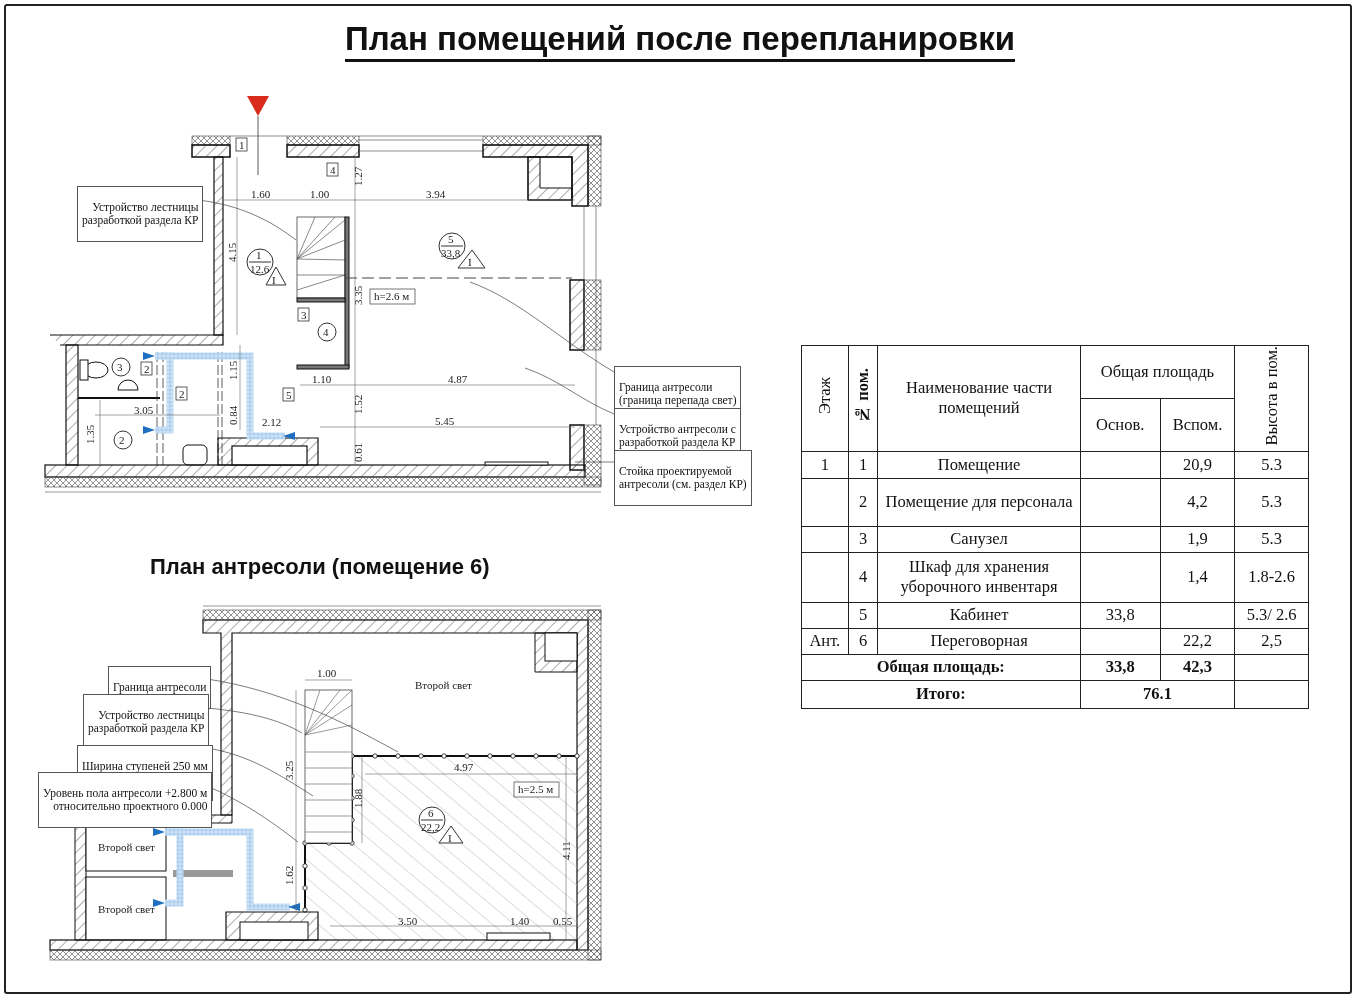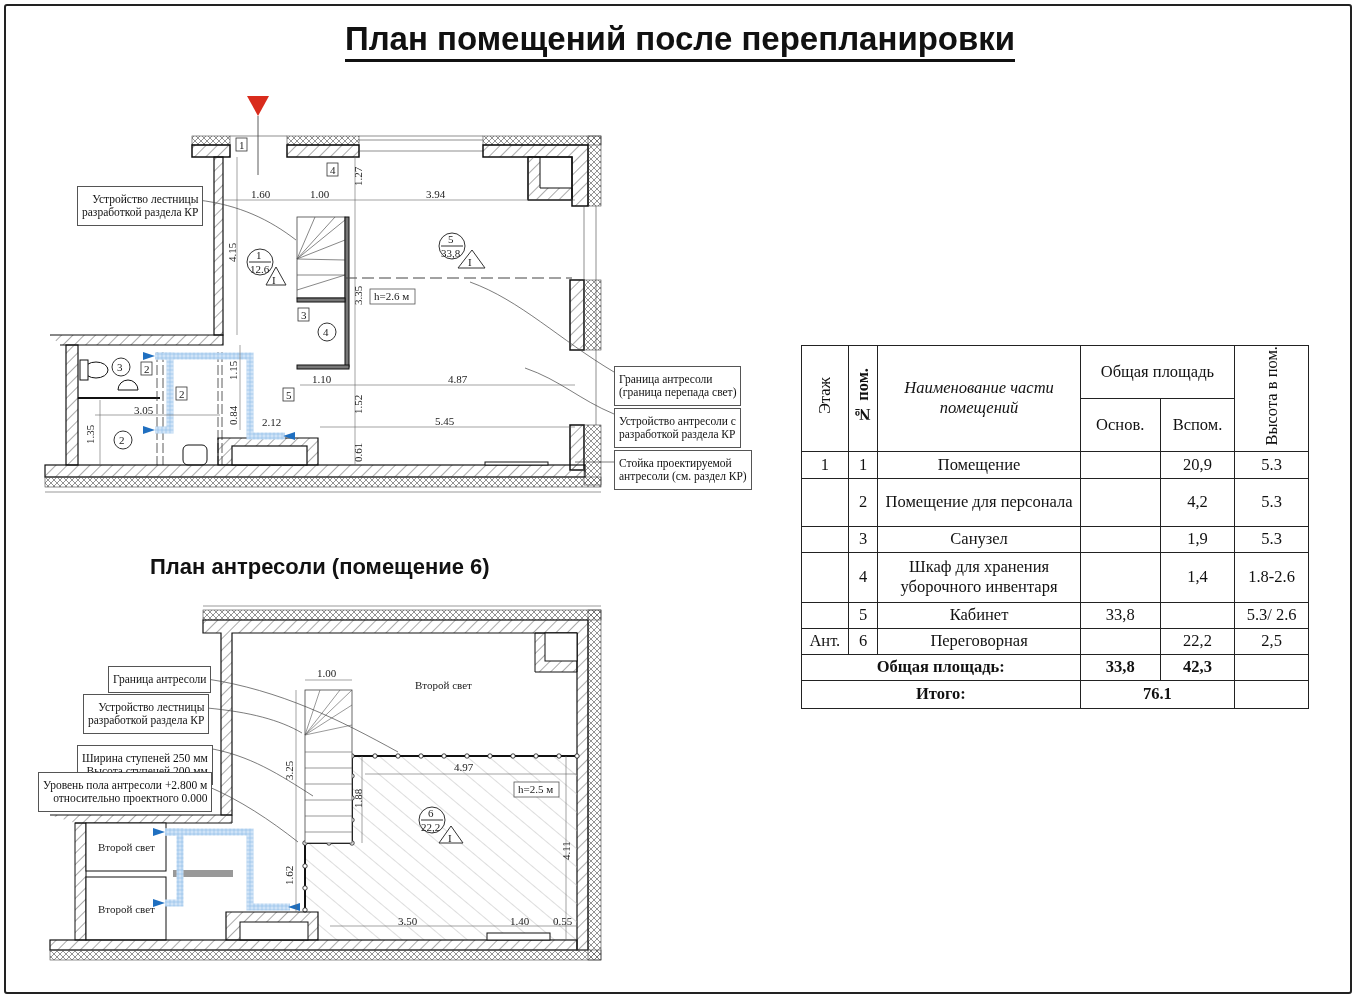--- a/index.html
+++ b/index.html
@@ -2,21 +2,21 @@
 <html><head>
 <meta charset="utf-8">
 <style>
   html,body{margin:0;padding:0;background:#fff;}
   body{width:1360px;height:1000px;position:relative;overflow:hidden;font-family:"Liberation Serif",serif;color:#111;}
   .frame{position:absolute;left:4px;top:4px;width:1348px;height:990px;border:2px solid #222;border-radius:3px;box-sizing:border-box;}
   .main-title{position:absolute;left:0;width:1360px;top:20px;text-align:center;font-family:"Liberation Sans",sans-serif;font-weight:bold;font-size:33px;}
   .main-title span{border-bottom:3px solid #111;padding-bottom:2px;}
   .sub-title{position:absolute;left:150px;top:554px;font-family:"Liberation Sans",sans-serif;font-weight:bold;font-size:22px;}
   svg.plan{position:absolute;left:0;top:0;}
-  .note{position:absolute;border:1px solid #555;background:#fff;font-size:11.5px;line-height:13px;padding:6px 4px;text-align:right;white-space:nowrap;}
+  .note{position:absolute;border:1px solid #555;background:#fff;font-size:11.5px;line-height:13px;padding:14px 4px;text-align:right;white-space:nowrap;}
   .note.left{text-align:left;}
   .dim{font-family:"Liberation Serif",serif;font-size:11px;fill:#222;}
   table.expl{position:absolute;left:801px;top:345px;width:508px;border-collapse:collapse;font-size:16.5px;}
   table.expl td{border:1.5px solid #222;text-align:center;vertical-align:middle;padding:0 2px;line-height:20px;}
   .vert{writing-mode:vertical-rl;transform:rotate(180deg);display:inline-block;line-height:18px;}
   .b{font-weight:bold;}
 </style>
 </head>
 <body>
 
@@ -324,21 +324,21 @@
 <div class="note" style="left:38px;top:772px;">
     <div>Уровень пола антресоли +2.800 м</div>
     <div>относительно проектного 0.000</div>
   </div>
 
 <table class="expl">
   <tbody>
       <tr style="height:42px;">
     <td rowspan="2" style="width:42px;"><span class="vert">Этаж</span></td>
     <td rowspan="2" style="width:25px;" class="b"><span class="vert">№ пом.</span></td>
-    <td rowspan="2" style="width:200px;font-style:italic;">Наименование части помещений</td>
+    <td rowspan="2" style="width:200px;">Наименование части помещений</td>
     <td colspan="2">Общая площадь</td>
     <td rowspan="2" style="width:70px;"><span class="vert">Высота в пом.</span></td>
   </tr>
   <tr style="height:42px;">
     <td style="width:76px;">Основ.</td>
     <td style="width:70px;">Вспом.</td>
   </tr>
   <tr style="height:27px;">
     <td>1</td>
         <td>1</td>

